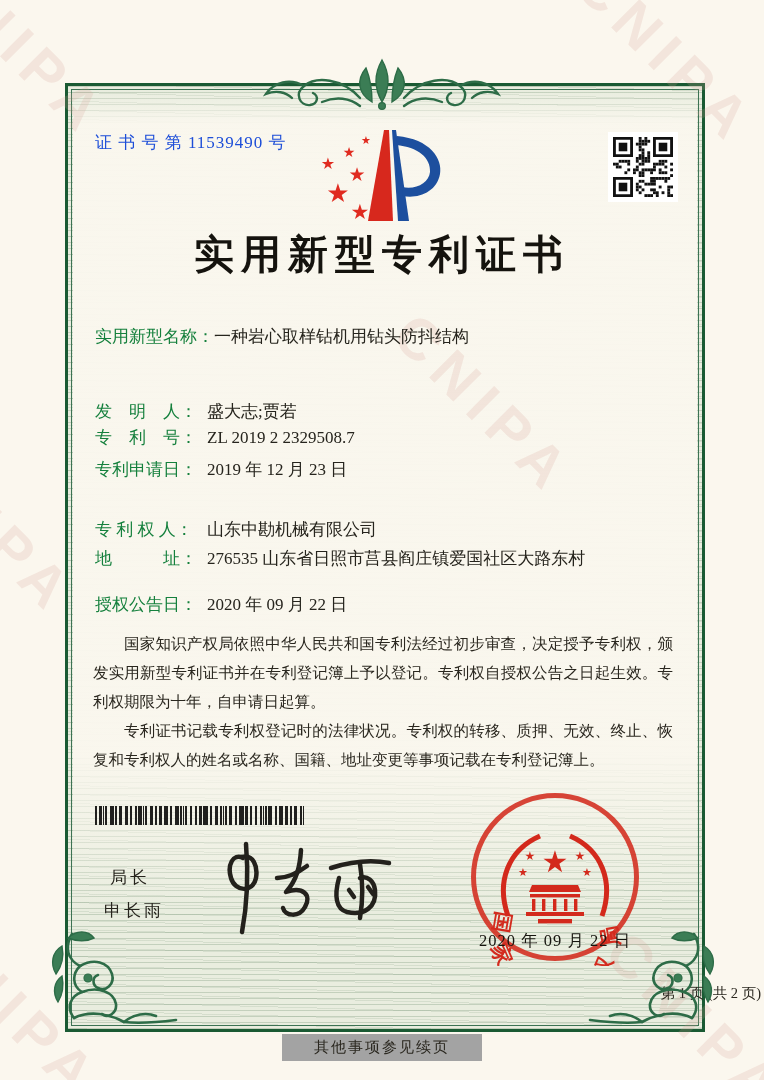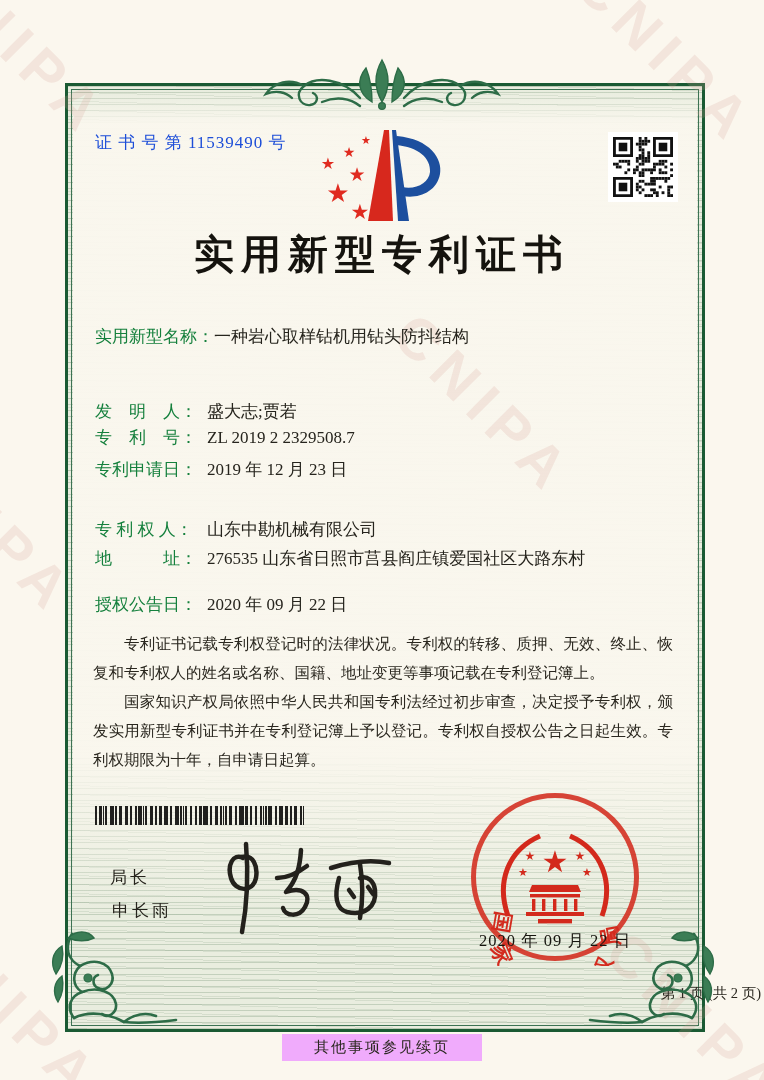--- a/index.html
+++ b/index.html
@@ -47,31 +47,31 @@
              text-align:justify;color:#2a271f;}
   .body-text p{margin:0;text-indent:2em;}
   
   .barcode{left:95px;top:806px;width:210px;height:19px;background-color:transparent;
     background-image:
       repeating-linear-gradient(90deg,#20201e 0 2px,transparent 2px 5px),
       repeating-linear-gradient(90deg,#20201e 0 1px,transparent 1px 8px),
       repeating-linear-gradient(90deg,transparent 0 4px,#20201e 4px 6px,transparent 6px 13px);
   }
   .director-title{left:110px;top:866px;font-size:17px;letter-spacing:3px;}
-  .director-name{left:112px;top:899px;font-size:17px;letter-spacing:3px;}
+  .director-name{left:104px;top:899px;font-size:17px;letter-spacing:3px;}
   .sig-svg{left:213px;top:838px;}
   
   .seal{left:466px;top:788px;width:178px;height:178px;}
   .seal-ring{position:absolute;left:0;top:0;width:168px;height:168px;margin:5px;
     border:5px solid rgba(211,43,30,.88);border-radius:50%;box-sizing:border-box;}
   .seal svg{position:absolute;left:0;top:0;}
   .seal-date{left:479px;top:930px;font-size:16.5px;letter-spacing:1px;color:#17150f;z-index:4;}
   .page-info{left:65px;top:984px;width:696px;text-align:right;font-size:14.5px;color:#2a271f;}
   .footer-note{left:282px;top:1034px;width:200px;height:27px;line-height:27px;
-    background:#f0abfc;text-align:center;font-size:15px;letter-spacing:2px;color:#2a271f;z-index:4;}
+    background:#a3a3a3;text-align:center;font-size:15px;letter-spacing:2px;color:#2a271f;z-index:4;}
   .orn{z-index:4;pointer-events:none;}
   .qr{left:608px;top:132px;z-index:3;background:#fff;padding:5px;}
 </style>
 </head>
 <body>
 
 <div class="page">
 
   <div class="wm" style="left:-38px;top:-58px;">CNIPA</div>
   <div class="wm" style="left:610px;top:-50px;">CNIPA</div>
@@ -282,22 +282,22 @@
     </div>
     <div class="frow" style="top:222px;">
       <span class="lab">地　　　址：</span><span class="val">276535 山东省日照市莒县阎庄镇爱国社区大路东村</span>
     </div>
     <div class="frow" style="top:268px;width:580px;">
       <span class="lab">授权公告日：</span><span class="val">2020 年 09 月 22 日</span>
     </div>
   </div>
 
   <div class="abs body-text">
+    <p>国家知识产权局依照中华人民共和国专利法经过初步审查，决定授予专利权，颁发实用新型专利证书并在专利登记簿上予以登记。专利权自授权公告之日起生效。专利权期限为十年，自申请日起算。</p>
     <p>专利证书记载专利权登记时的法律状况。专利权的转移、质押、无效、终止、恢复和专利权人的姓名或名称、国籍、地址变更等事项记载在专利登记簿上。</p>
-    <p>国家知识产权局依照中华人民共和国专利法经过初步审查，决定授予专利权，颁发实用新型专利证书并在专利登记簿上予以登记。专利权自授权公告之日起生效。专利权期限为十年，自申请日起算。</p>
   </div>
 
   <div class="abs barcode"></div>
 
   <div class="abs director-title">局长</div>
   <div class="abs director-name">申长雨</div>
 
   <svg class="abs sig-svg" width="195" height="104" viewBox="0 0 195 104">
     <g stroke="#23211c" stroke-width="4.5" fill="none" stroke-linecap="round" stroke-linejoin="round">
       <path d="M30,20 C20,15 14,27 18,40 C22,54 40,55 43,40 C45,28 40,16 29,19"></path>

